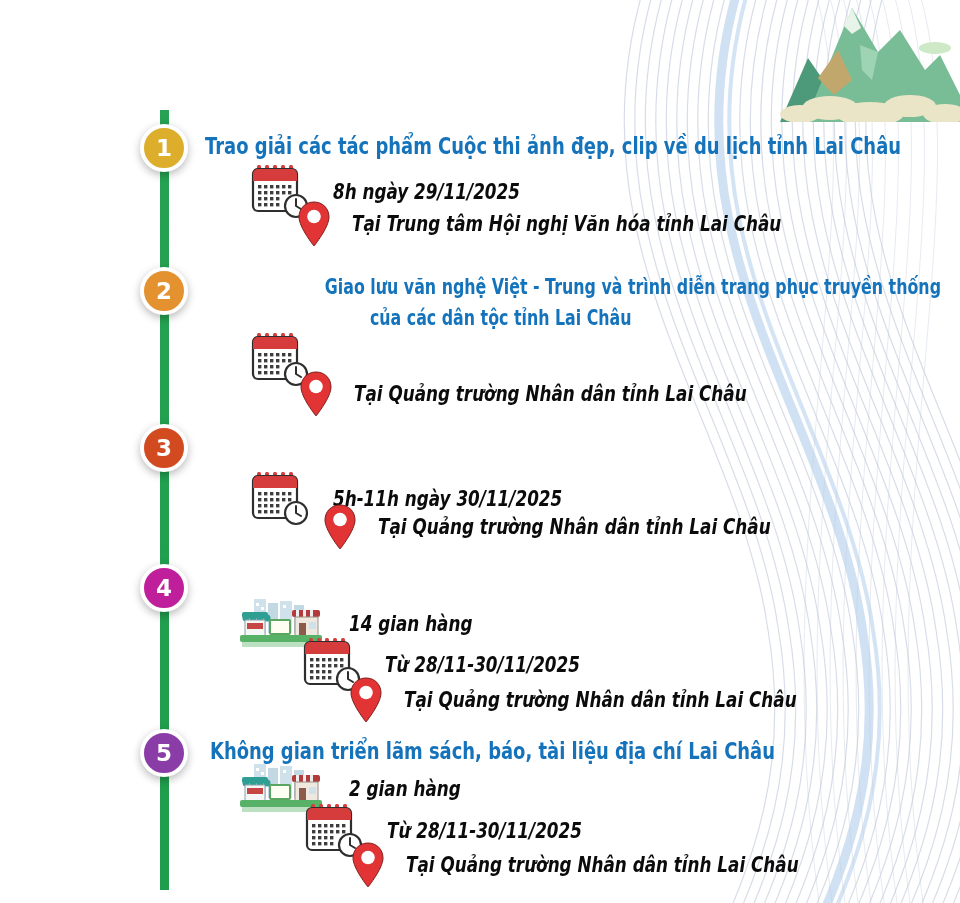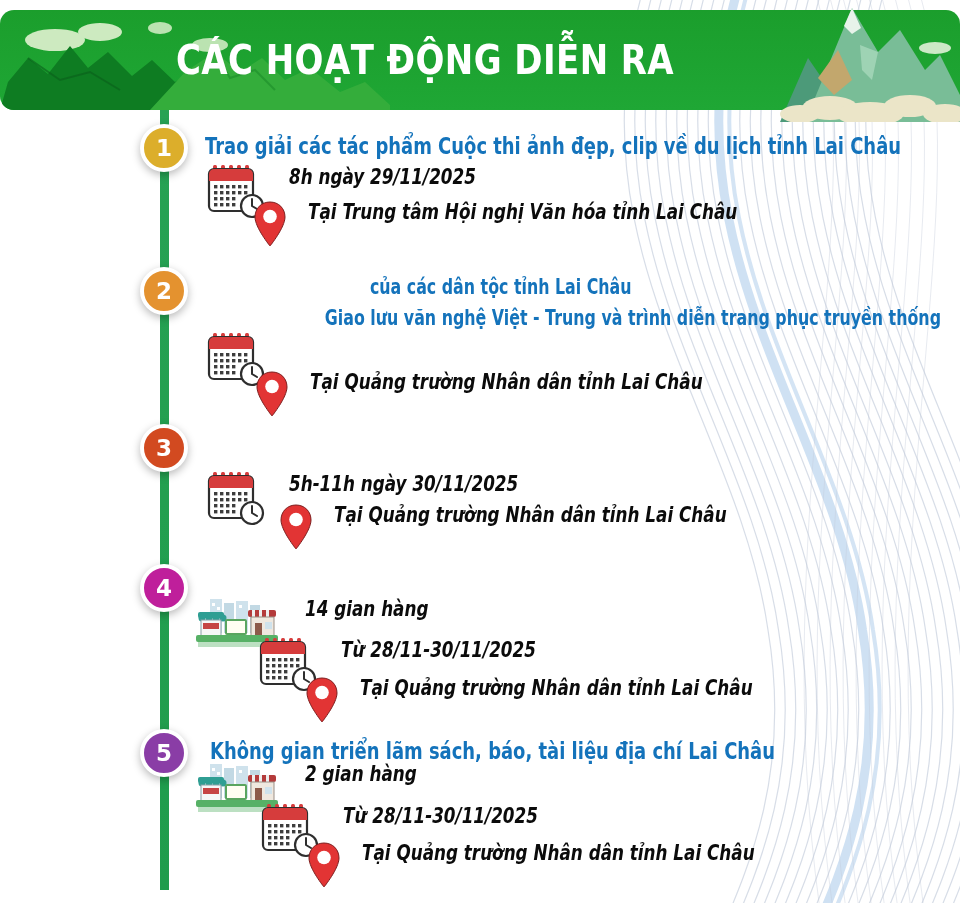--- a/index.html
+++ b/index.html
@@ -25,21 +25,21 @@
   .badge{position:absolute;left:140px;width:40px;height:40px;border:4px solid #fff;border-radius:50%;
          display:flex;align-items:center;justify-content:center;color:#fff;font-weight:800;font-size:23px;
          box-shadow:0 3px 8px rgba(0,0,0,.28);z-index:5;}
   .badge-1{background:var(--badge_1,#dcae2b);} .badge-2{background:var(--badge_2,#e4922f);}
   .badge-3{background:var(--badge_3,#d24a20);} .badge-4{background:var(--badge_4,#bf1f9b);}
   .badge-5{background:var(--badge_5,#8a3da6);}
   
   .title{position:absolute;color:var(--title_blue,#1473bb);font-weight:800;font-size:23px;z-index:4;white-space:nowrap;}
   .title2{position:absolute;left:205px;top:271px;width:592px;text-align:center;z-index:4;
           color:var(--title_blue,#1473bb);font-weight:800;font-size:22px;line-height:31px;}
-  .row{position:absolute;display:flex;align-items:flex-start;z-index:4;}
+  .row{position:absolute;display:flex;align-items:center;z-index:4;margin-left:44px;}
   .gap24{gap:24px;} .gap12{gap:20px;} .gap10{gap:26px;}
   .meta{font-weight:800;font-style:italic;font-size:21px;color:#0b0b0b;white-space:nowrap;}
   svg{display:block;}
 </style>
 </head>
 <body>
 
 <div class="page">
 
   <svg id="strands" viewBox="0 0 345 903">
@@ -71,35 +71,20 @@
       <path d="M 213 -10 C 273 200, 163 520, 218 910" fill="none" stroke="#c3cbd9" stroke-width="1" opacity="0.4"></path>
       <path d="M 226 -10 C 286 200, 176 520, 231 910" fill="none" stroke="#c3cbd9" stroke-width="1" opacity="0.4"></path>
       <path d="M 239 -10 C 299 200, 189 520, 244 910" fill="none" stroke="#c3cbd9" stroke-width="1" opacity="0.4"></path>
       <path d="M 252 -10 C 312 200, 202 520, 257 910" fill="none" stroke="#c3cbd9" stroke-width="1" opacity="0.4"></path>
       <path d="M 265 -10 C 325 200, 215 520, 270 910" fill="none" stroke="#c3cbd9" stroke-width="1" opacity="0.4"></path>
       <path d="M 278 -10 C 338 200, 228 520, 283 910" fill="none" stroke="#c3cbd9" stroke-width="1" opacity="0.4"></path>
       <path d="M 291 -10 C 351 200, 241 520, 296 910" fill="none" stroke="#c3cbd9" stroke-width="1" opacity="0.4"></path>
       <path d="M 304 -10 C 364 200, 254 520, 309 910" fill="none" stroke="#c3cbd9" stroke-width="1" opacity="0.4"></path>
     </svg>
 
-  <div class="header">
-    <svg class="mtn-left" width="400" height="100" viewBox="0 0 400 100">
-      <ellipse cx="55" cy="30" rx="30" ry="11" fill="#cdeac0"></ellipse>
-      <ellipse cx="100" cy="22" rx="22" ry="9" fill="#cdeac0"></ellipse>
-      <ellipse cx="160" cy="18" rx="12" ry="6" fill="#cdeac0" opacity=".9"></ellipse>
-      <ellipse cx="210" cy="35" rx="18" ry="7" fill="#cdeac0" opacity=".9"></ellipse>
-      <polygon fill="#0e7c22" points="0,100 8,72 28,48 48,64 70,36 88,58 108,42 132,66 152,50 175,72 198,58 225,84 250,72 275,95 290,100"></polygon>
-      <polyline points="28,48 60,70 90,62 120,80" fill="none" stroke="#0a5f1a" stroke-width="2" opacity=".6"></polyline>
-      <polygon fill="#34ad3b" points="150,100 185,62 215,42 240,62 262,48 285,70 310,58 340,82 365,72 390,95 390,100"></polygon>
-      <polyline points="215,42 230,68 255,60 275,80" fill="none" stroke="#1d8c2a" stroke-width="2" opacity=".6"></polyline>
-    </svg>
-    <div class="header-title-wrap">
-      <div class="header-title"><span class="cxc c85">CÁC HOẠT ĐỘNG DIỄN RA</span></div>
-    </div>
-  </div>
   <svg class="mtn-right" width="260" height="122" viewBox="0 0 260 122">
     <polygon fill="#4c9a79" points="80,122 108,58 130,90 142,78 160,110 160,122"></polygon>
     <polygon fill="#79bd97" points="105,122 152,8 178,52 200,30 225,70 240,55 260,95 260,122"></polygon>
     <polygon fill="#c2a76d" points="118,78 138,50 152,80 134,95"></polygon>
     <polygon fill="#e8f3ea" points="144,26 152,8 161,28 152,34"></polygon>
     <polygon fill="#a8d8bc" opacity=".8" points="160,45 178,52 172,80 162,70"></polygon>
     <ellipse cx="235" cy="48" rx="16" ry="6" fill="#cde9c6"></ellipse>
     <ellipse cx="100" cy="114" rx="20" ry="9" fill="#ebe5c8"></ellipse>
     <ellipse cx="130" cy="108" rx="28" ry="12" fill="#ebe5c8"></ellipse>
     <ellipse cx="170" cy="114" rx="34" ry="12" fill="#ebe5c8"></ellipse>
@@ -156,22 +141,22 @@
       <path d="M18 2 C9.2 2 3 8.6 3 17 C3 27.5 18 46 18 46 C18 46 33 27.5 33 17 C33 8.6 26.8 2 18 2 Z" style="fill:var(--pin_red,#e23434)" stroke="#7e1f1f" stroke-width="1"></path>
       <circle cx="18" cy="16.5" r="6.8" fill="#ffffff"></circle>
     </svg>
     <div class="meta"><span class="cx c80">Tại Trung tâm Hội nghị Văn hóa tỉnh Lai Châu</span></div>
   </div>
 
   <div class="badge badge-2" style="top:267px">
     <span>2</span>
   </div>
   <div class="title2">
+    <div><span class="cxc c72">Giao lưu văn nghệ Việt - Trung và trình diễn trang phục truyền thống</span></div>
     <div><span class="cxc c72">của các dân tộc tỉnh Lai Châu</span></div>
-    <div><span class="cxc c72">Giao lưu văn nghệ Việt - Trung và trình diễn trang phục truyền thống</span></div>
   </div>
   <div class="row gap24" style="left:207px;top:333px">
     <svg width="58" height="54" viewBox="0 0 58 54">
       <rect x="6" y="0" width="4" height="9" rx="1.5" fill="#d63c3c"></rect>
         <rect x="14" y="0" width="4" height="9" rx="1.5" fill="#d63c3c"></rect>
       <rect x="22" y="0" width="4" height="9" rx="1.5" fill="#d63c3c"></rect>
         <rect x="30" y="0" width="4" height="9" rx="1.5" fill="#d63c3c"></rect>
       <rect x="38" y="0" width="4" height="9" rx="1.5" fill="#d63c3c"></rect>
       <rect x="2" y="4" width="44" height="42" rx="5" fill="#ffffff" stroke="#2e2e2e" stroke-width="2.2"></rect>
       <path d="M2 9 a5 5 0 0 1 5 -5 h34 a5 5 0 0 1 5 5 v7 H2 Z" fill="#d63c3c"></path>

